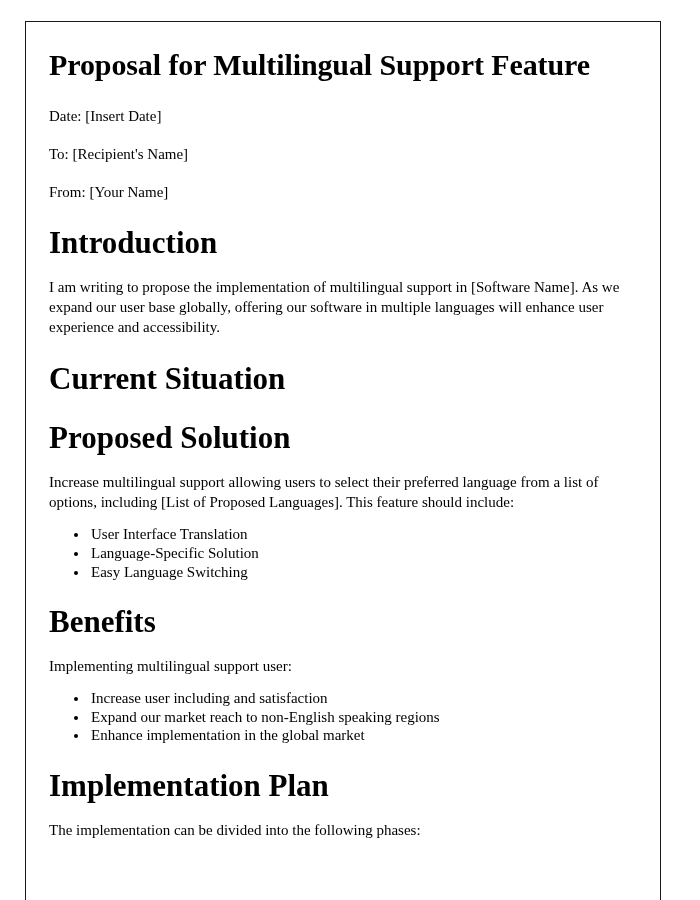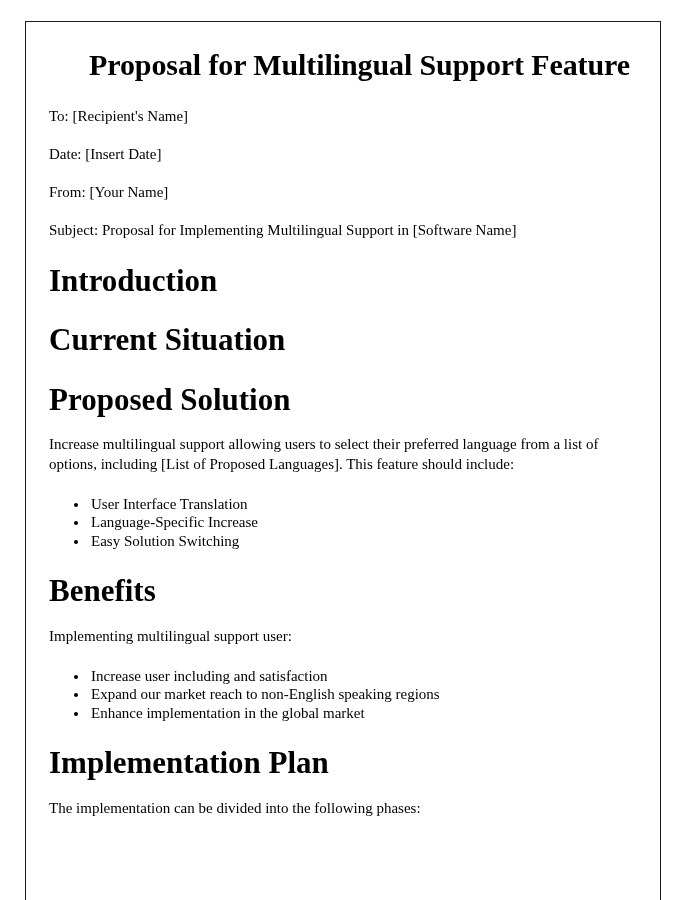--- a/index.html
+++ b/index.html
@@ -32,21 +32,20 @@
     padding: 26px 30px 0 23px;
   }
 
   h1.doc-title {
     font-family: "Liberation Serif", "DejaVu Serif", serif;
     font-size: 30px;
     font-weight: bold;
     line-height: 1.15;
     margin: 0 0 24px 0;
     letter-spacing: -0.1px;
-    text-align: right;
   }
 
   h2.section-heading {
     font-family: "Liberation Serif", "DejaVu Serif", serif;
     font-size: 31px;
     font-weight: bold;
     line-height: 1.2;
     margin: 22px 0 17px 0;
   }
 
@@ -57,56 +56,56 @@
   }
 
   p.body-text {
     font-size: 15px;
     line-height: 1.33;
     margin: 0 0 6px 0;
     max-width: 578px;
   }
 
   ul.bullet-list {
-    margin: 20px 0 6px 0;
+    margin: 12px 0 6px 0;
     padding-left: 40px;
     list-style-type: disc;
   }
 
   ul.bullet-list li,
   ol.numbered-list li {
     font-size: 15px;
     line-height: 1.24;
     margin: 0;
     padding-left: 2px;
   }
 </style>
 </head>
 <body>
 
 <div id="page">
   <div class="page-inner">
 
     <h1 class="doc-title">Proposal for Multilingual Support Feature</h1>
 
+    <p class="meta-line">Date: [Insert Date]</p>
     <p class="meta-line">To: [Recipient's Name]</p>
-    <p class="meta-line">Date: [Insert Date]</p>
     <p class="meta-line">From: [Your Name]</p>
-    <p class="meta-line">Subject: Proposal for Implementing Multilingual Support in [Software Name]</p>
 
     <h2 class="section-heading">Introduction</h2>
+    <p class="body-text">I am writing to propose the implementation of multilingual support in [Software Name]. As we expand our user base globally, offering our software in multiple languages will enhance user experience and accessibility.</p>
 
     <h2 class="section-heading">Current Situation</h2>
 
     <h2 class="section-heading">Proposed Solution</h2>
     <p class="body-text">Increase multilingual support allowing users to select their preferred language from a list of options, including [List of Proposed Languages]. This feature should include:</p>
     <ul class="bullet-list">
       <li>User Interface Translation</li>
-      <li>Language-Specific Increase</li>
-      <li>Easy Solution Switching</li>
+      <li>Language-Specific Solution</li>
+      <li>Easy Language Switching</li>
     </ul>
 
     <h2 class="section-heading">Benefits</h2>
     <p class="body-text">Implementing multilingual support user:</p>
     <ul class="bullet-list">
       <li>Increase user including and satisfaction</li>
       <li>Expand our market reach to non-English speaking regions</li>
       <li>Enhance implementation in the global market</li>
     </ul>
 

